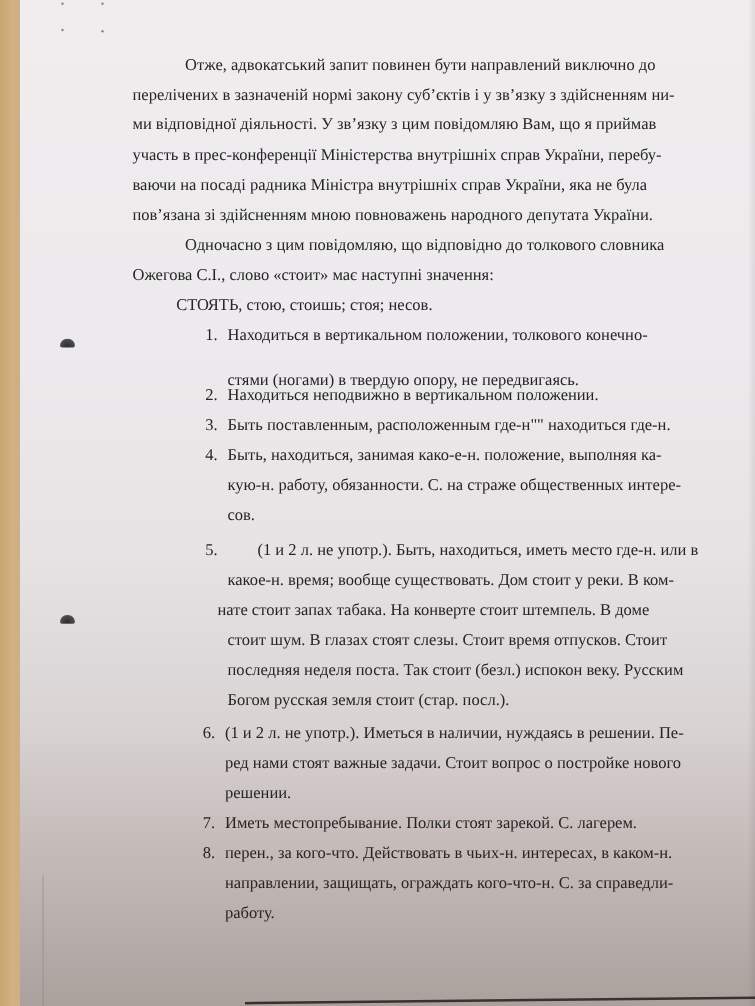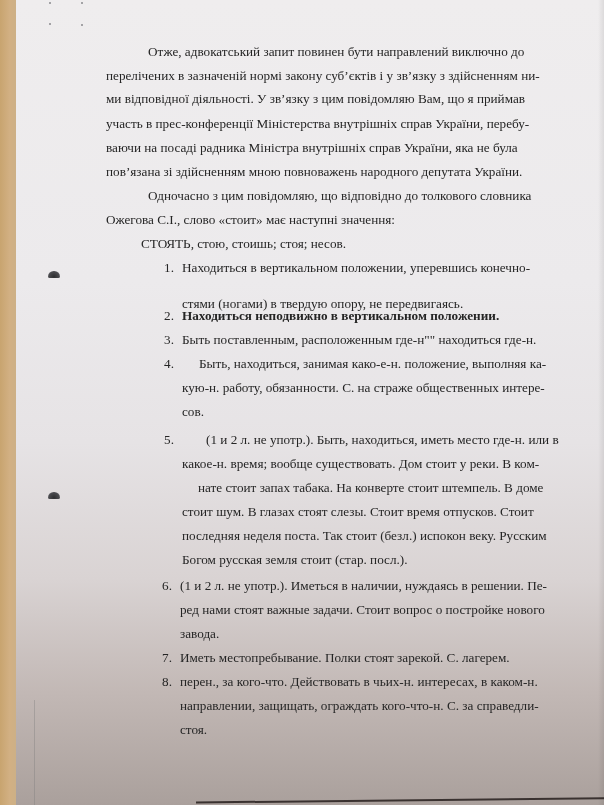--- a/index.html
+++ b/index.html
@@ -106,66 +106,66 @@
       <span class="para-line" style="left:132px;top:184px;text-align:right;">Одночасно з цим повідомляю, що відповідно до толкового словника</span>
       <span class="para-line" style="left:90px;top:208px;text-align:center;">Ожегова С.І., слово «стоит» має наступні значення:</span>
     </div>
 
     <span class="para-line" style="left:125px;top:232px;text-align:center;">СТОЯТЬ, стою, стоишь; стоя; несов.</span>
 
     <div>
 
       <div>
         <span class="list-num" style="left:138px;top:256px;">1.</span>
-        <span class="para-line" style="left:166px;top:256px;">Находиться в вертикальном положении, уперевшись конечно-</span>
+        <span class="para-line" style="left:166px;top:256px;">Находиться в вертикальном положении, толкового конечно-</span>
         <span class="para-line" style="left:166px;top:280px;margin-top:12px;">стями (ногами) в твердую опору, не передвигаясь.</span>
       </div>
 
       <div>
         <span class="list-num" style="left:138px;top:304px;">2.</span>
-        <span class="para-line" style="left:166px;top:304px;font-weight:bold;">Находиться неподвижно в вертикальном положении.</span>
+        <span class="para-line" style="left:166px;top:304px;">Находиться неподвижно в вертикальном положении.</span>
       </div>
 
       <div>
         <span class="list-num" style="left:138px;top:328px;">3.</span>
         <span class="para-line" style="left:166px;top:328px;">Быть поставленным, расположенным где-н"" находиться где-н.</span>
       </div>
 
       <div>
         <span class="list-num" style="left:138px;top:352px;">4.</span>
-        <span class="para-line" style="left:166px;top:352px;margin-left:17px;">Быть, находиться, занимая како-е-н. положение, выполняя ка-</span>
+        <span class="para-line" style="left:166px;top:352px;">Быть, находиться, занимая како-е-н. положение, выполняя ка-</span>
         <span class="para-line" style="left:166px;top:376px;">кую-н. работу, обязанности. С. на страже общественных интере-</span>
         <span class="para-line" style="left:166px;top:400px;">сов.</span>
       </div>
 
       <div>
         <span class="list-num" style="left:138px;top:428px;">5.</span>
         <span class="para-line" style="left:166px;top:428px;margin-left:24px;"> (1 и 2 л. не употр.). Быть, находиться, иметь место где-н. или в</span>
         <span class="para-line" style="left:166px;top:452px;">какое-н. время; вообще существовать. Дом стоит у реки. В ком-</span>
-        <span class="para-line" style="left:182px;top:476px;">нате стоит запах табака. На конверте стоит штемпель. В доме</span>
+        <span class="para-line" style="left:158px;top:476px;">нате стоит запах табака. На конверте стоит штемпель. В доме</span>
         <span class="para-line" style="left:166px;top:500px;">стоит шум. В глазах стоят слезы. Стоит время отпусков. Стоит</span>
         <span class="para-line" style="left:166px;top:524px;">последняя неделя поста. Так стоит (безл.) испокон веку. Русским</span>
         <span class="para-line" style="left:166px;top:548px;">Богом русская земля стоит (стар. посл.).</span>
       </div>
 
       <div>
         <span class="list-num" style="left:136px;top:574px;">6.</span>
         <span class="para-line" style="left:164px;top:574px;">(1 и 2 л. не употр.). Иметься в наличии, нуждаясь в решении. Пе-</span>
         <span class="para-line" style="left:164px;top:598px;">ред нами стоят важные задачи. Стоит вопрос о постройке нового</span>
-        <span class="para-line" style="left:164px;top:622px;">завода.</span>
+        <span class="para-line" style="left:164px;top:622px;">решении.</span>
       </div>
 
       <div>
         <span class="list-num" style="left:136px;top:646px;">7.</span>
         <span class="para-line" style="left:164px;top:646px;">Иметь местопребывание. Полки стоят зарекой. С. лагерем.</span>
       </div>
 
       <div>
         <span class="list-num" style="left:136px;top:670px;">8.</span>
         <span class="para-line" style="left:164px;top:670px;"> перен., за кого-что. Действовать в чьих-н. интересах, в каком-н.</span>
         <span class="para-line" style="left:164px;top:694px;">направлении, защищать, ограждать кого-что-н. С. за справедли-</span>
-        <span class="para-line" style="left:164px;top:718px;">стоя.</span>
+        <span class="para-line" style="left:164px;top:718px;">работу.</span>
       </div>
     </div>
   </div>
 
   <div class="bottom-edge"></div>
 </div>
 
 </body></html>

